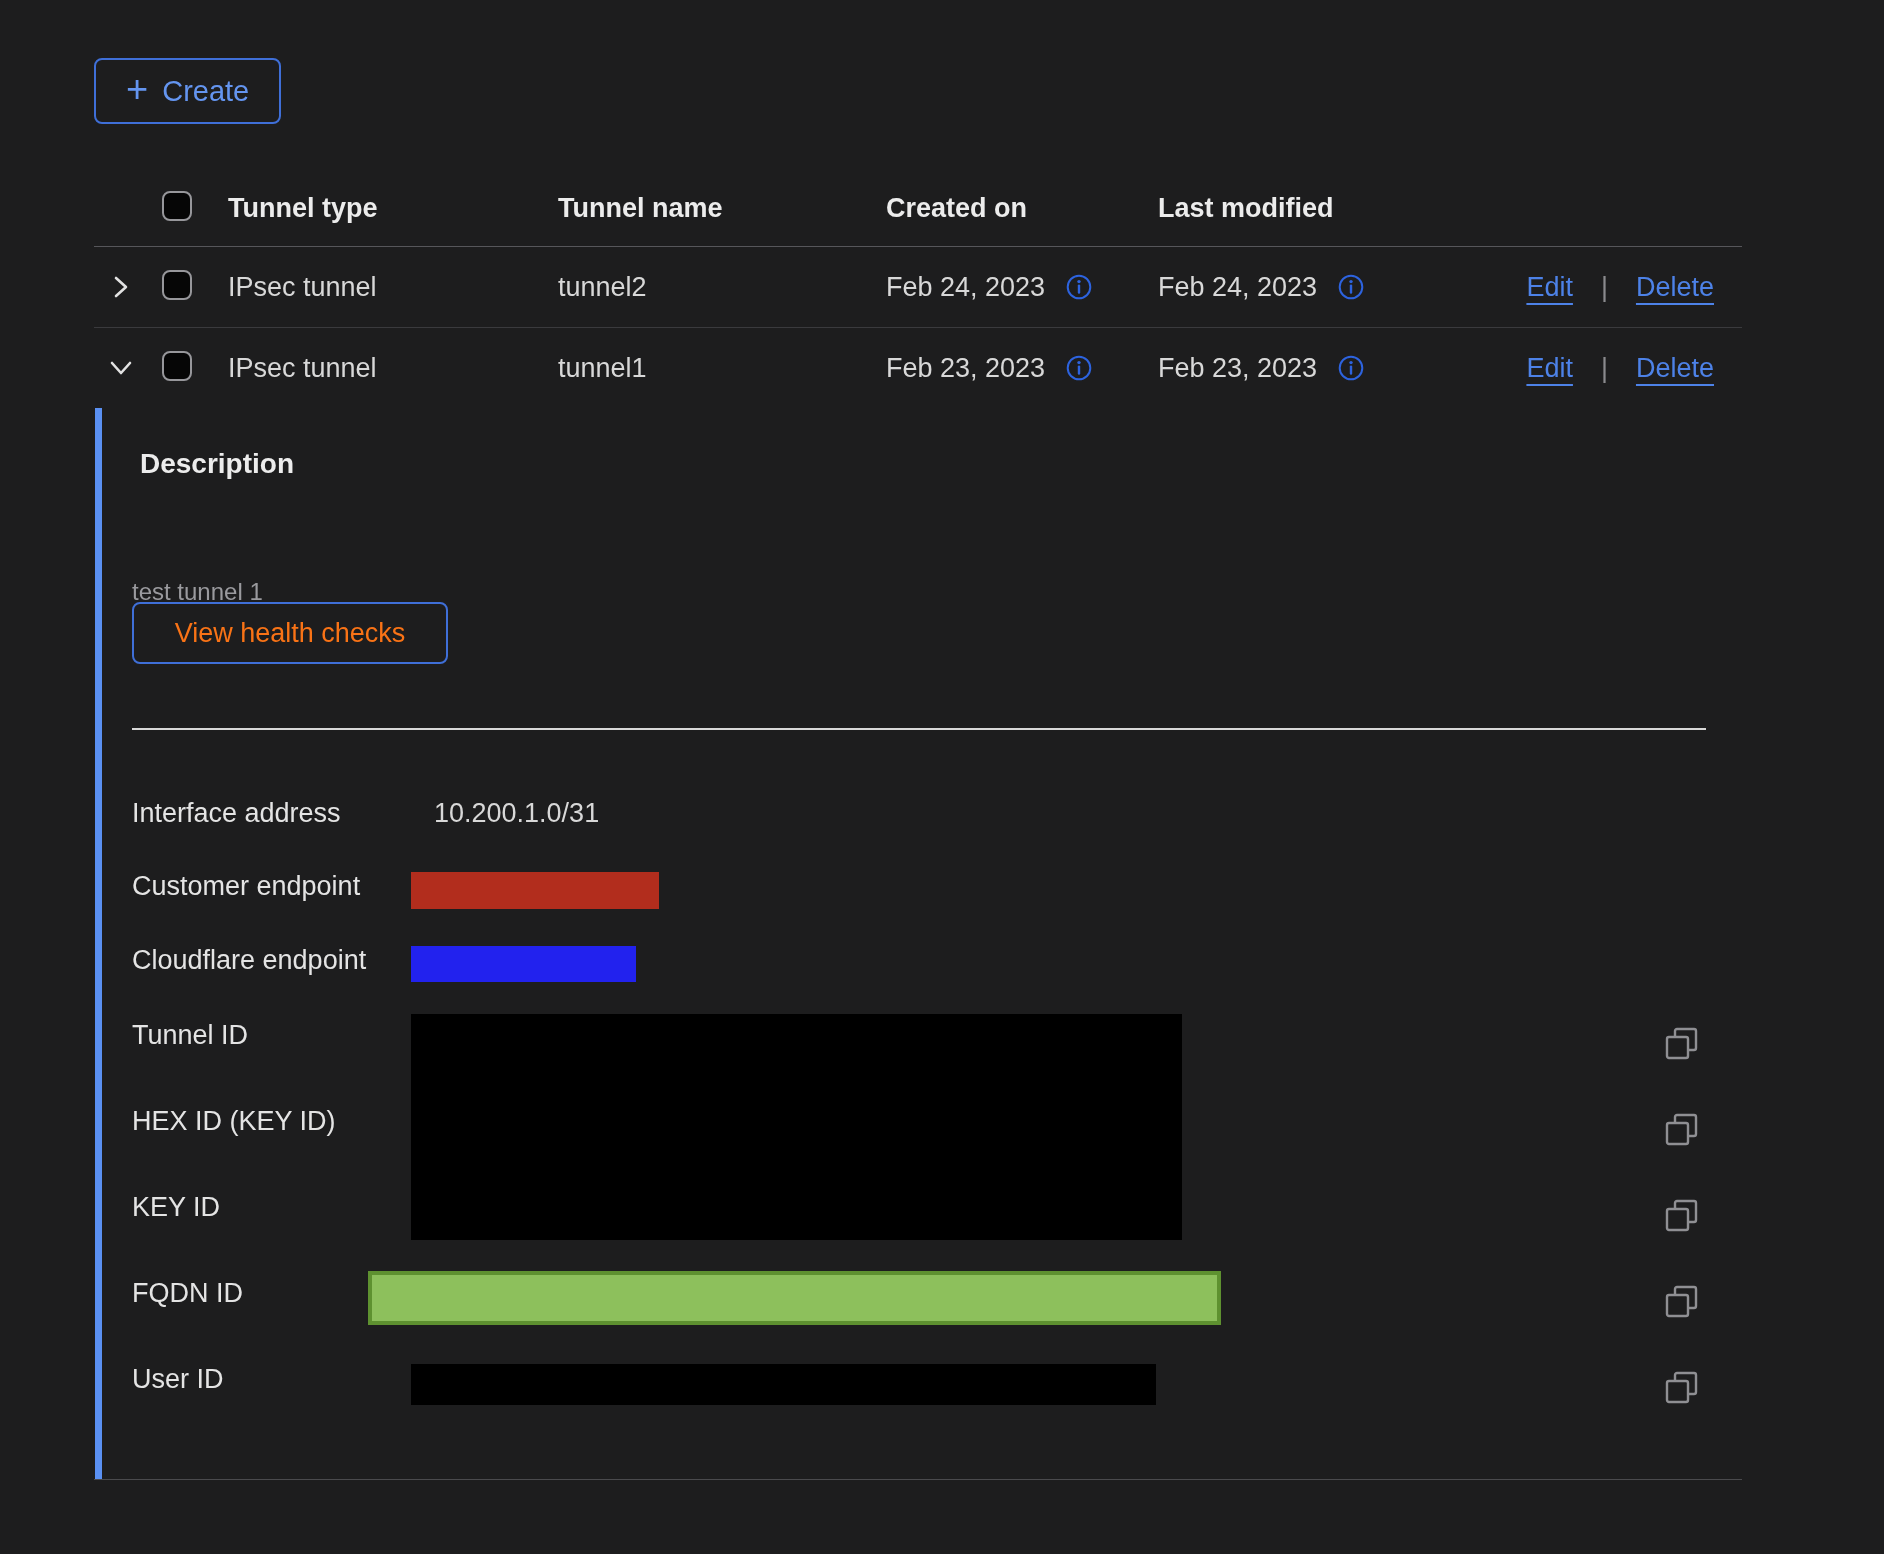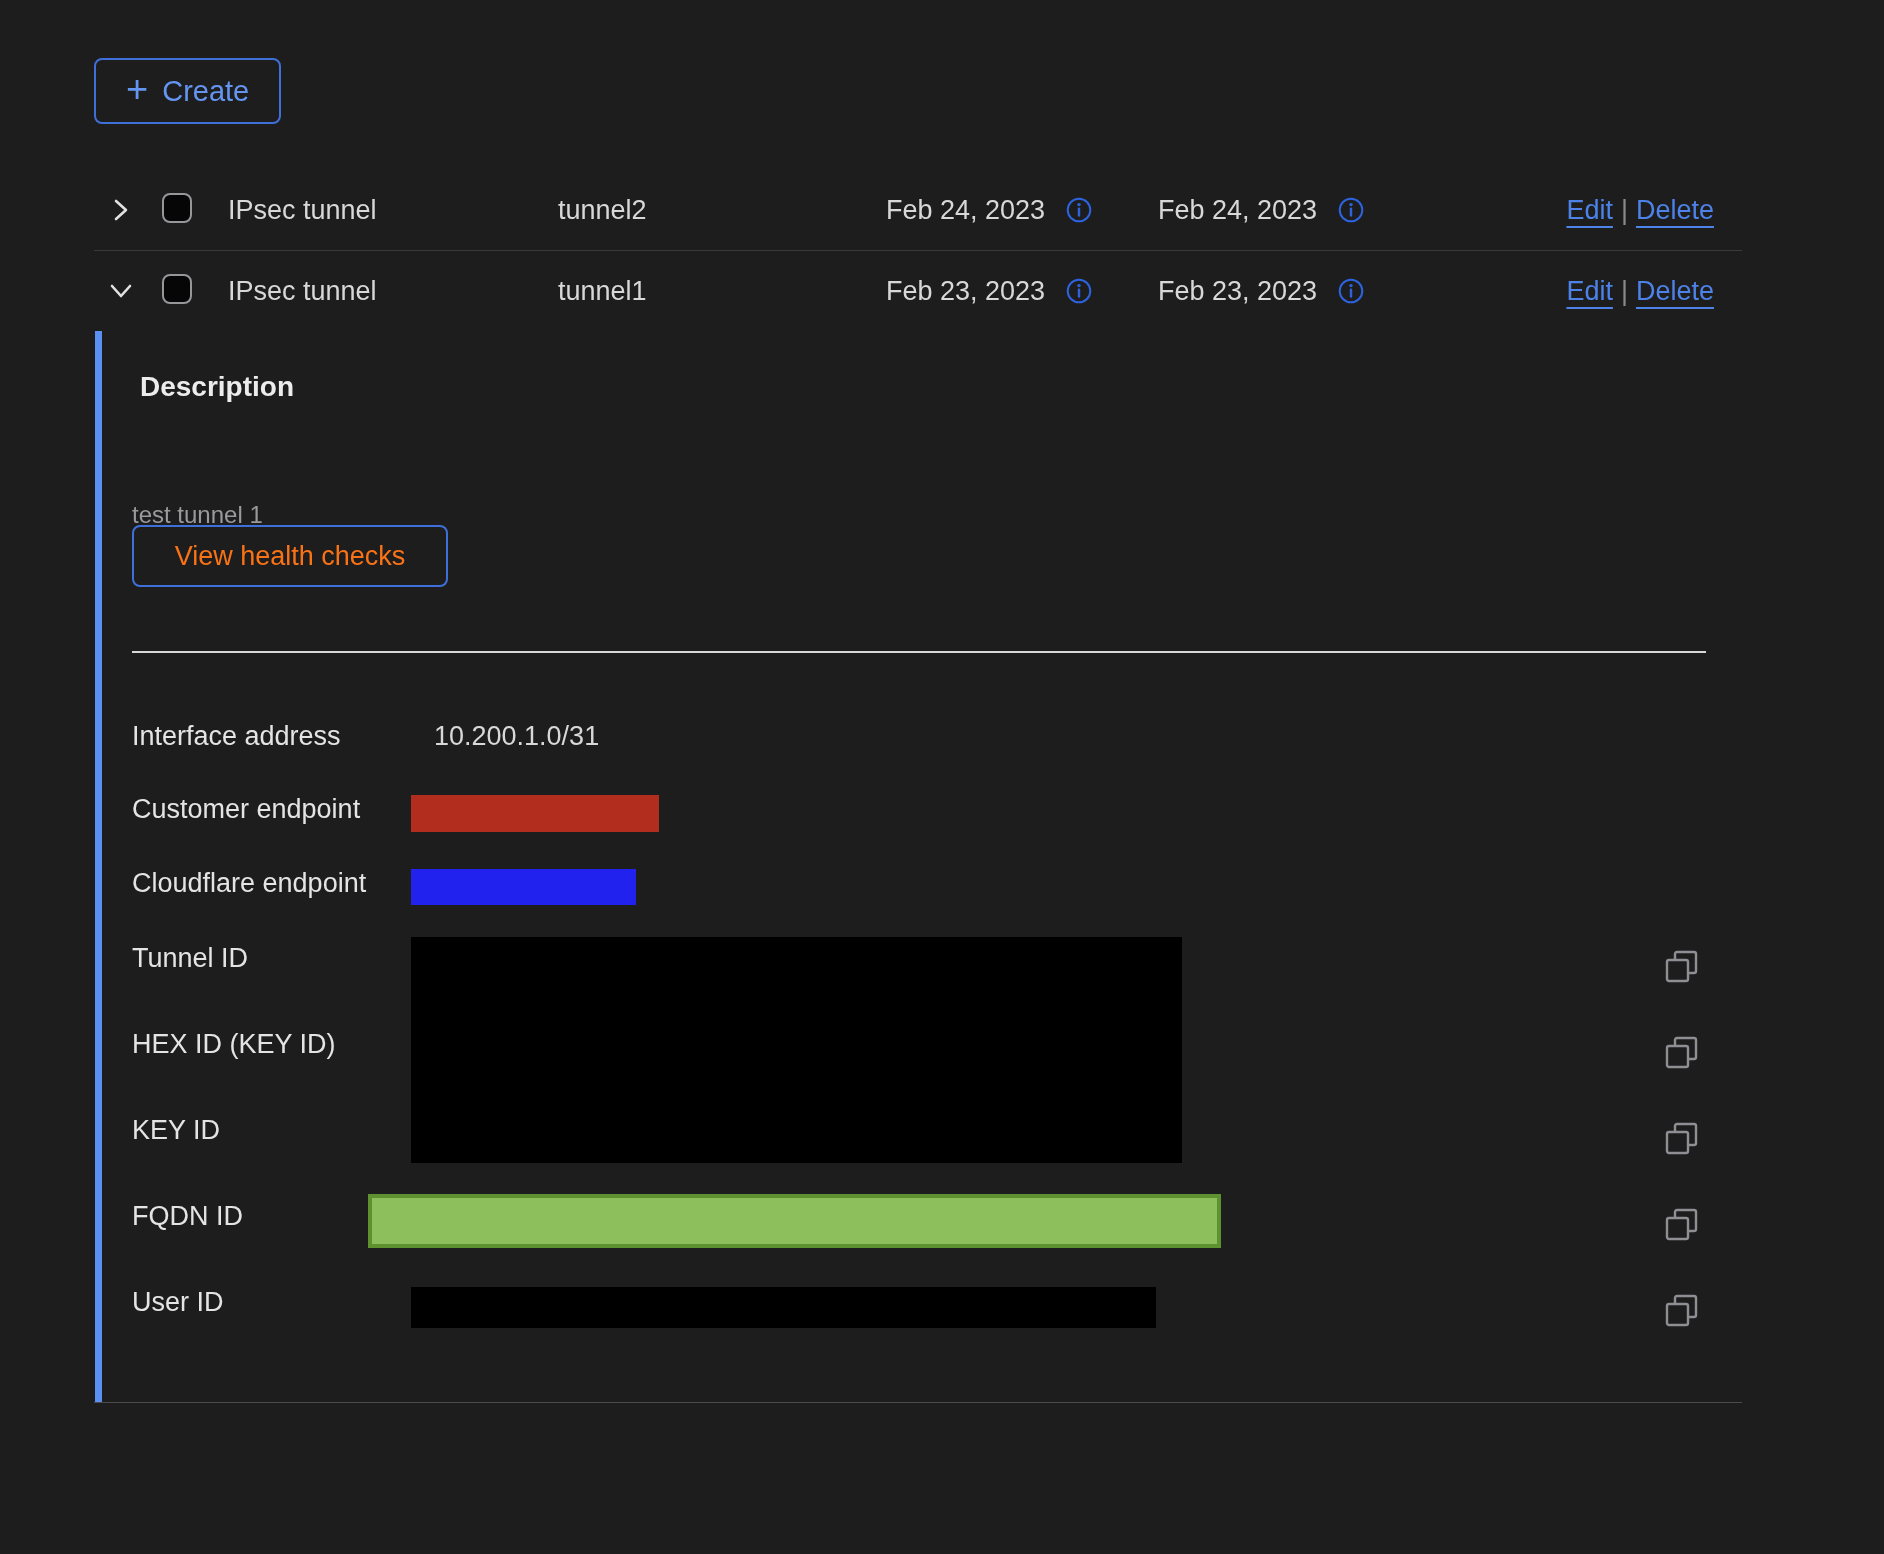--- a/index.html
+++ b/index.html
@@ -44,21 +44,21 @@
   .checkbox {
     width: 30px; height: 30px;
     border: 2px solid #97979b; border-radius: 8px;
     background: #060606; cursor: pointer; padding: 0;
   }
   .cell-date { display: flex; align-items: center; gap: 20px; }
   .info-btn { background: none; border: none; padding: 0; cursor: pointer; width: 30px; height: 30px; display: flex; align-items: center; }
 
   .actions {
     justify-self: end; padding-right: 28px;
-    display: flex; align-items: center; gap: 8px; font-size: 27px;
+    display: flex; align-items: center; gap: 28px; font-size: 27px;
   }
   .link { color: #4d82e8; text-decoration: underline; text-underline-offset: 7px; cursor: pointer; }
   .sep { color: #8a8a8e; text-decoration: none; }
 
   
   .panel {
     position: relative; width: 100%; height: 1072px;
     border-bottom: 1px solid #4a4a4d;
     box-sizing: border-box;
   }
@@ -96,20 +96,29 @@
 
 <div class="page">
 
   <button class="create-btn">
     <span class="plus-glyph">+</span>
     <span>Create</span>
   </button>
 
   <div class="table">
 
+    <div class="thead">
+      <div></div>
+      <div><button class="checkbox"></button></div>
+      <div>Tunnel type</div>
+      <div>Tunnel name</div>
+      <div>Created on</div>
+      <div>Last modified</div>
+      <div></div>
+    </div>
 
     <div class="trow bordered">
       <div>
         <button class="chev-cell">
           <svg width="28" height="28" viewBox="0 0 28 28">
             <polyline points="9,5 19,14 9,23" fill="none" stroke="#e2e2e2" stroke-width="2.6" stroke-linecap="round" stroke-linejoin="round"></polyline>
           </svg>
         </button>
       </div>
       <div><button class="checkbox"></button></div>

